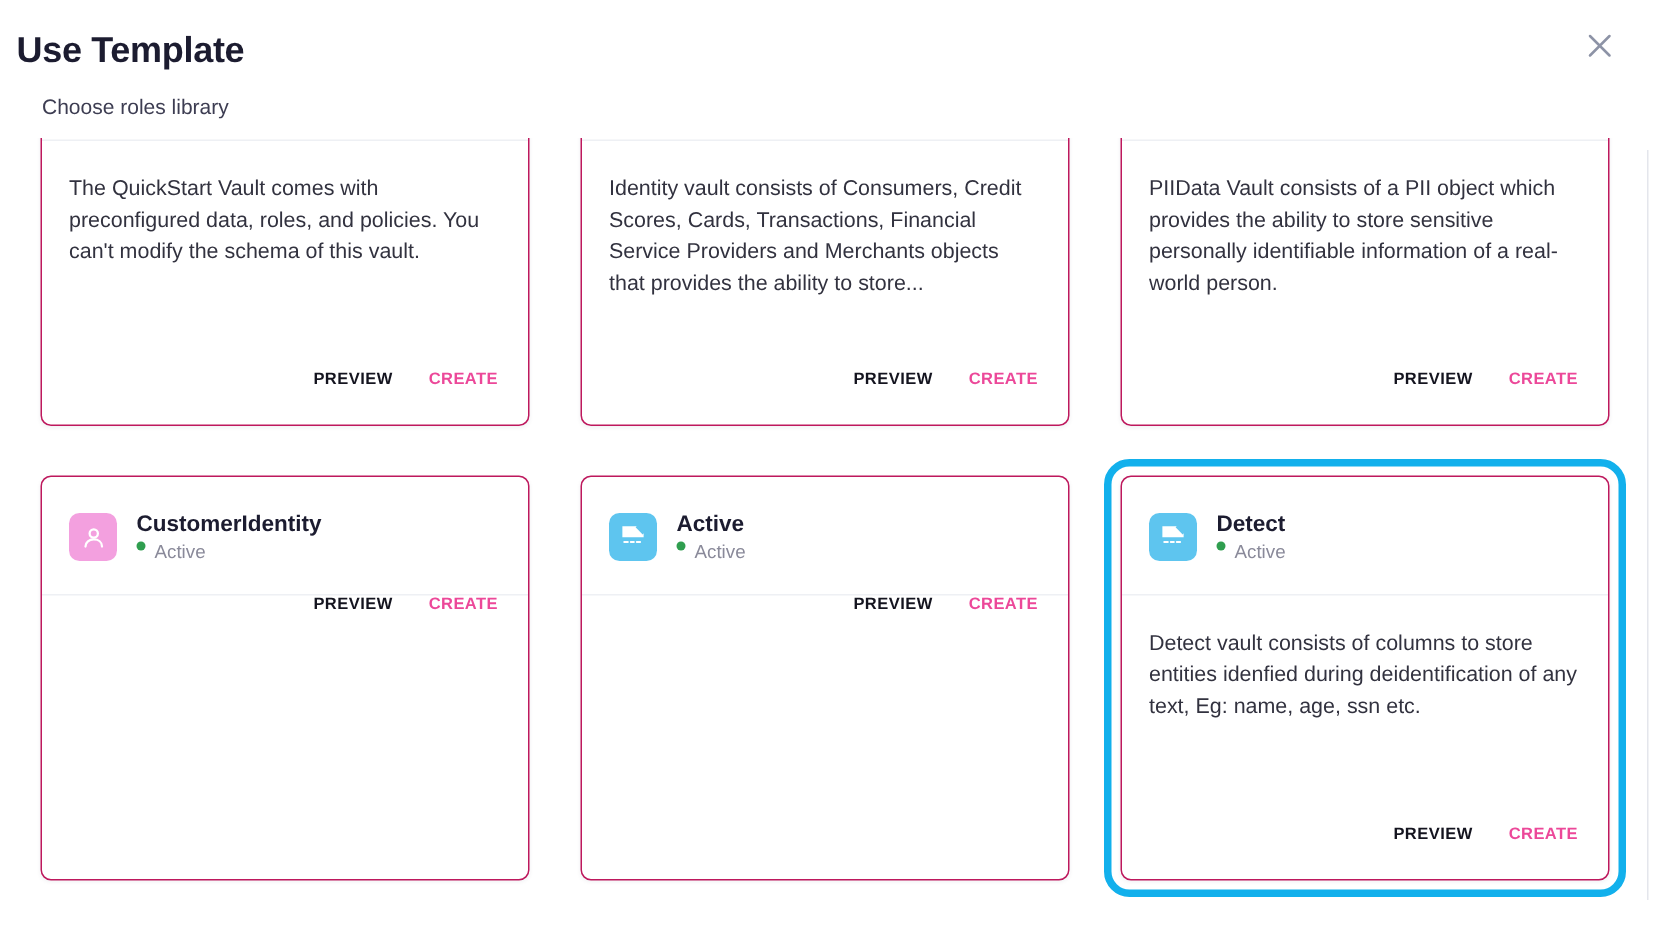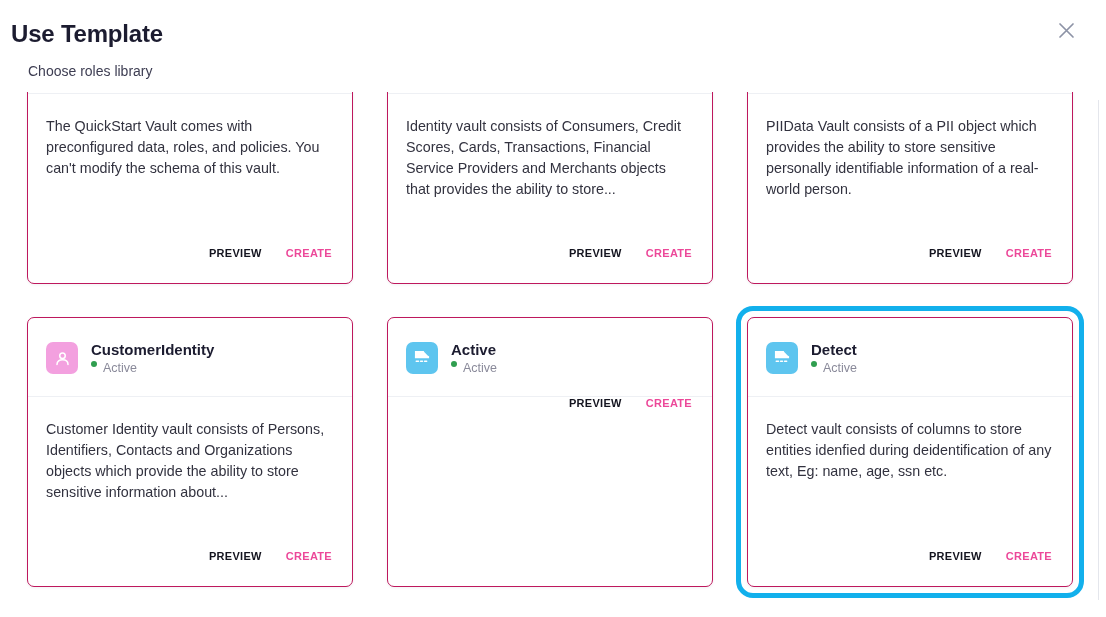--- a/index.html
+++ b/index.html
@@ -264,23 +264,20 @@
               </svg>
             </div>
             <div class="card-head-text">
               <div class="card-name">CustomerIdentity</div>
               <div class="card-status">
                 <span class="status-dot"></span>
                 <span>Active</span>
               </div>
             </div>
           </div>
-          <div class="card-body">
-            <p class="card-desc">Customer Identity vault consists of Persons, Identifiers, Contacts and Organizations objects which provide the ability to store sensitive information about...</p>
-          </div>
           <div class="card-actions">
             <button class="btn-link btn-preview">PREVIEW</button>
             <button class="btn-link btn-create">CREATE</button>
           </div>
         </div>
         <div class="card">
           <div class="card-head">
             <div class="card-icon blue">
               <svg width="20" height="20" viewBox="0 0 22 22" fill="none">
                 <path d="M3.2 3.2 H13.6 L18.8 8.4 V11.2 H3.2 Z" fill="#ffffff"></path>

